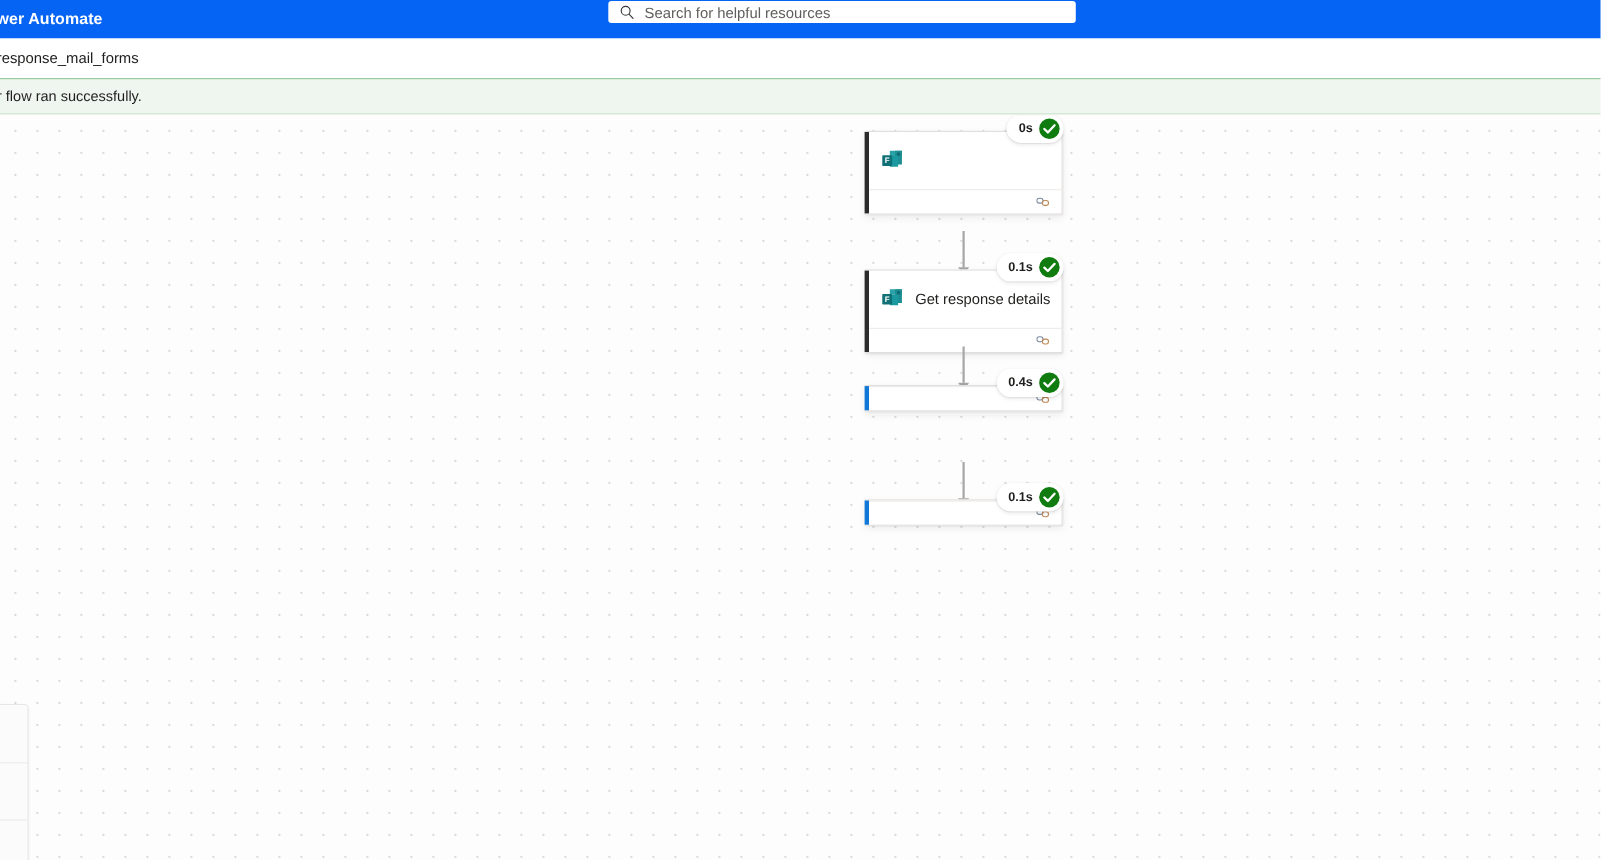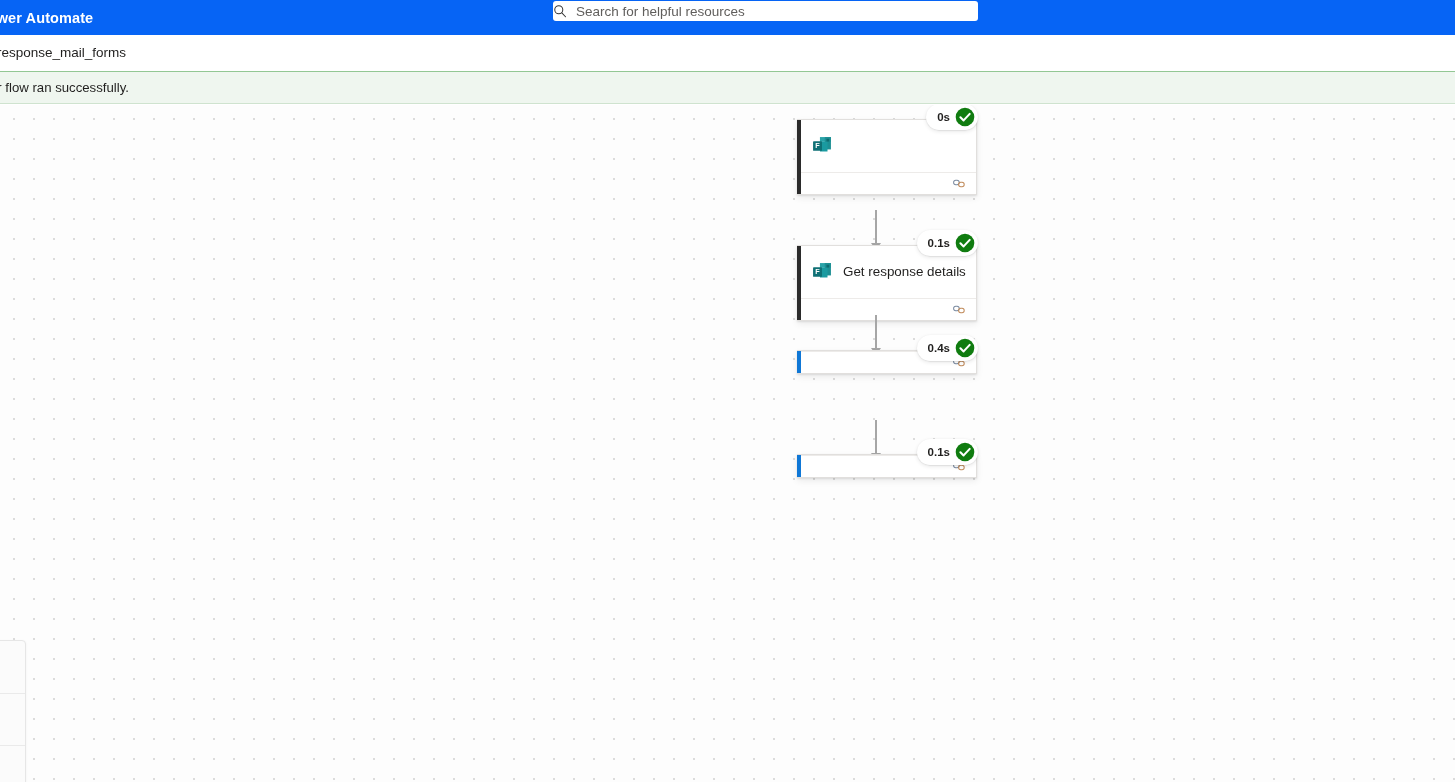--- a/index.html
+++ b/index.html
@@ -38,20 +38,21 @@
   .suite-search {
     position: absolute;
     left: 553px;
     top: 1px;
     width: 425px;
     height: 20px;
     background: #ffffff;
     border-radius: 3px;
     display: flex;
     align-items: center;
+    padding-left: 10px;
     gap: 9px;
   }
   .suite-search .mag {
     width: 14px; height: 14px;
     flex: 0 0 auto;
     display: block;
   }
   .suite-search input {
     border: none;
     outline: none;
@@ -135,21 +136,21 @@
   .left-panel .pdiv.a { top: 52px; }
   .left-panel .pdiv.b { top: 104px; }
 
   
   .graph {
     position: absolute;
     left: 786px;
     top: 0px;
   }
 
-  .node-wrap { position: absolute; margin-left: 11px; }
+  .node-wrap { position: absolute; }
 
   .card {
     position: relative;
     width: 180px;
     background: #ffffff;
     border: 1px solid #e1dfdd;
     border-left: none;
     box-shadow: 0 0.6px 1.8px rgba(0,0,0,0.10), 0 3px 7px rgba(0,0,0,0.07);
   }
   .card-accent {

